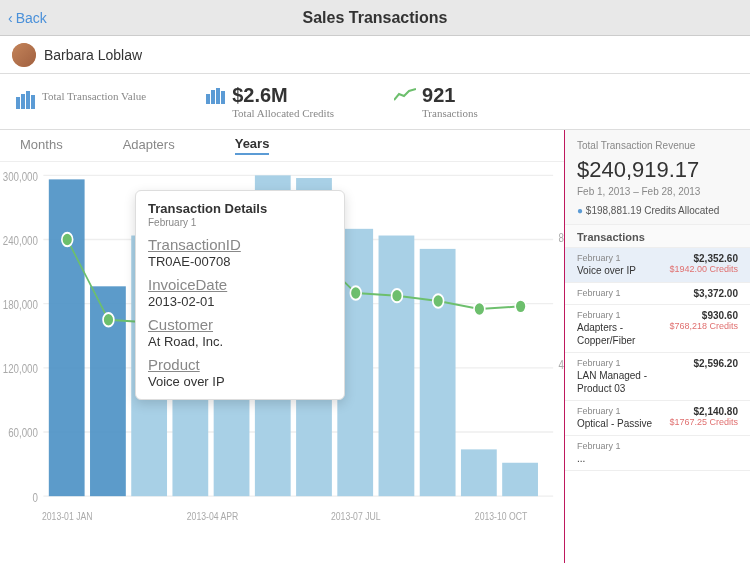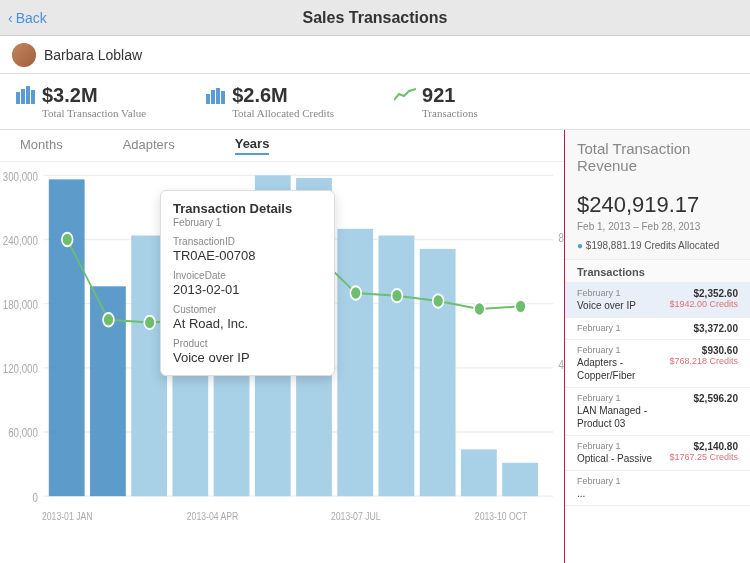--- a/index.html
+++ b/index.html
@@ -33,30 +33,30 @@
 
     
     .tab-row { display: flex; align-items: center; padding: 0 20px; border-bottom: 1px solid #eee; height: 32px; }
     .tab-item { margin-right: 60px; font-size: 13px; color: #888; cursor: pointer; padding-bottom: 2px; }
     .tab-item.active { color: #333; font-weight: 600; border-bottom: 2px solid #5b9bd5; }
 
     
     .chart-container { position: relative; width: 100%; height: calc(100% - 32px); }
 
     
-    .popup { position: absolute; top: 40px; left: 120px; background: #fff; border: 1px solid #ddd; border-radius: 6px; box-shadow: 0 4px 12px rgba(0,0,0,0.15); width: 175px; z-index: 10; padding: 10px 12px; margin-left: 25px; }
+    .popup { position: absolute; top: 40px; left: 120px; background: #fff; border: 1px solid #ddd; border-radius: 6px; box-shadow: 0 4px 12px rgba(0,0,0,0.15); width: 210px; z-index: 10; padding: 10px 12px; }
     .popup-title { font-size: 13px; font-weight: 700; color: #333; margin-bottom: 1px; }
     .popup-subtitle { font-size: 10px; color: #888; margin-bottom: 8px; }
-    .popup-field-label { font-size: 10px; color: #888; text-transform: none; margin-bottom: 1px; }
+    .popup-field-label { font-size: 15px; color: #888; text-transform: none; margin-bottom: 1px; text-decoration: underline; }
     .popup-field-value { font-size: 13px; color: #333; margin-bottom: 7px; }
 
     
     .right-panel { width: 185px; background: #fff; display: flex; flex-direction: column; overflow: hidden; }
     .revenue-header { padding: 10px 12px 6px; background: #f8f8f8; border-bottom: 1px solid #eee; }
-    .revenue-label { font-size: 15px; color: #888; margin-bottom: 18px; }
+    .revenue-label { font-size: 10px; color: #888; margin-bottom: 6px; }
     .revenue-value { font-size: 22px; font-weight: 300; color: #333; }
     .revenue-period { font-size: 10px; color: #888; margin-top: 3px; margin-bottom: 6px; }
     .revenue-stats { font-size: 10px; color: #555; line-height: 1.5; }
     .dot-green { color: #6dbf6d; }
     .dot-blue { color: #5b9bd5; }
 
     .transactions-label { font-size: 11px; font-weight: 600; color: #555; padding: 6px 12px 4px; border-bottom: 1px solid #eee; background: #fafafa; }
 
     .tx-list { flex: 1; overflow-y: auto; }
     .tx-item { padding: 5px 12px; border-bottom: 1px solid #eee; display: flex; justify-content: space-between; align-items: flex-start; }
@@ -90,21 +90,20 @@
   <div class="stat-item">
     <div class="stat-icon">
       <svg width="20" height="18" viewBox="0 0 20 18">
           <rect x="0" y="6" width="4" height="12" fill="#5b9bd5"></rect>
           <rect x="5" y="3" width="4" height="15" fill="#5b9bd5"></rect>
           <rect x="10" y="0" width="4" height="18" fill="#5b9bd5"></rect>
           <rect x="15" y="4" width="4" height="14" fill="#5b9bd5"></rect>
         </svg>
     </div>
     <div class="stat-content">
-      <div class="stat-value">$3.2M</div>
       <div class="stat-label">Total Transaction Value</div>
     </div>
   </div>
   <div class="stat-item">
     <div class="stat-icon">
       <svg width="20" height="18" viewBox="0 0 20 18">
           <rect x="0" y="8" width="4" height="10" fill="#5b9bd5"></rect>
           <rect x="5" y="4" width="4" height="14" fill="#5b9bd5"></rect>
           <rect x="10" y="2" width="4" height="16" fill="#5b9bd5"></rect>
           <rect x="15" y="5" width="4" height="13" fill="#5b9bd5"></rect>

